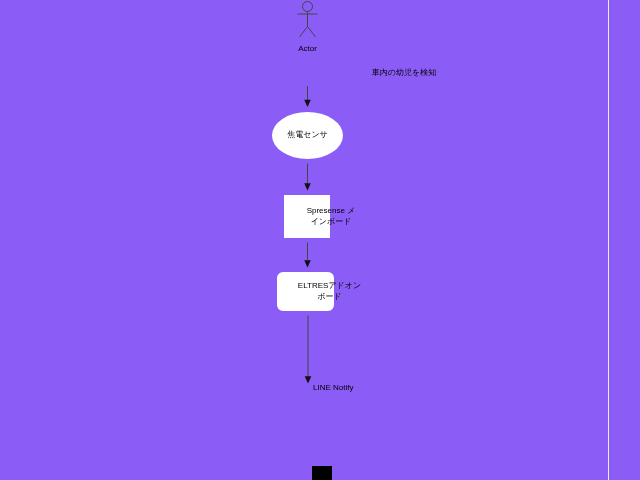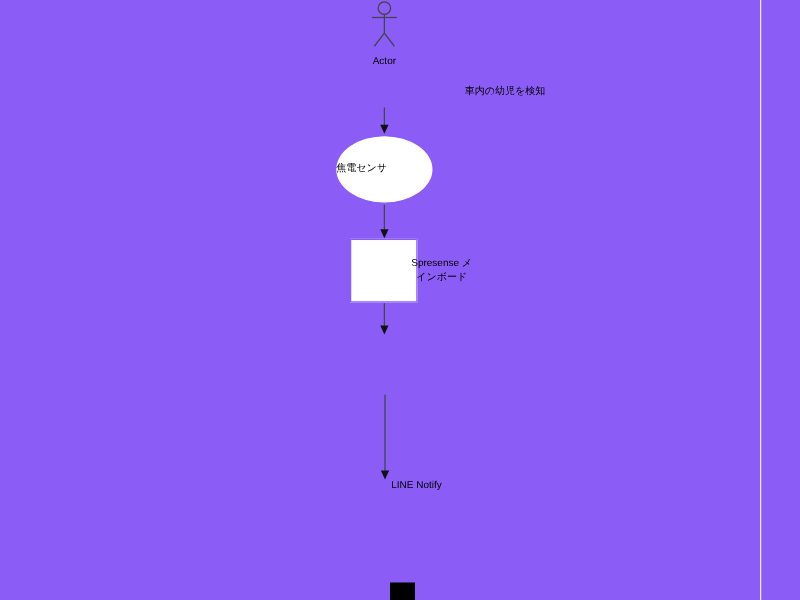--- a/index.html
+++ b/index.html
@@ -15,25 +15,25 @@
   svg.connector-layer {
     position: absolute;
     left: 0; top: 0;
     width: 640px; height: 480px;
   }
   svg .stroke { stroke: #444444; stroke-width: 1; fill: none; }
   svg .headfill { fill: #111111; stroke: none; }
   .node {
     position: absolute;
     box-sizing: border-box;
-    border: 1px solid #8b5cf6;
+    border: 4px solid #8b5cf6;
     background: #ffffff;
     display: flex;
     align-items: center;
-    justify-content: flex-start;
+    justify-content: center;
     text-align: center;
     font-size: 8px;
     line-height: 1.3;
     color: #000000;
   }
   .node .lbl span { display: block; white-space: nowrap; margin-left: 48px; }
   .node-sensor   { left: 268px; top: 108px; width: 79px; height: 55px; border-radius: 50%; }
   .node-mainboard{ left: 280px; top: 191px; width: 54px; height: 51px; }
   .node-addon    { left: 273px; top: 268px; width: 65px; height: 47px; border-radius: 10px; }
   .node-phone    { left: 276px; top: 384px; width: 64px; height: 94px; }
@@ -105,19 +105,25 @@
     <span>焦電センサ</span>
   </div>
 
   <div class="node node-mainboard">
     <span class="lbl">
       <span>Spresense メ</span>
       <span>インボード</span>
     </span>
   </div>
 
+  <div class="node node-addon">
+    <span class="lbl">
+      <span>ELTRESアドオン</span>
+      <span>ボード</span>
+    </span>
+  </div>
 
 
   <div class="selection-handle"></div>
 
   <div class="page-boundary"></div>
 
 </div>
 
 </body></html>

